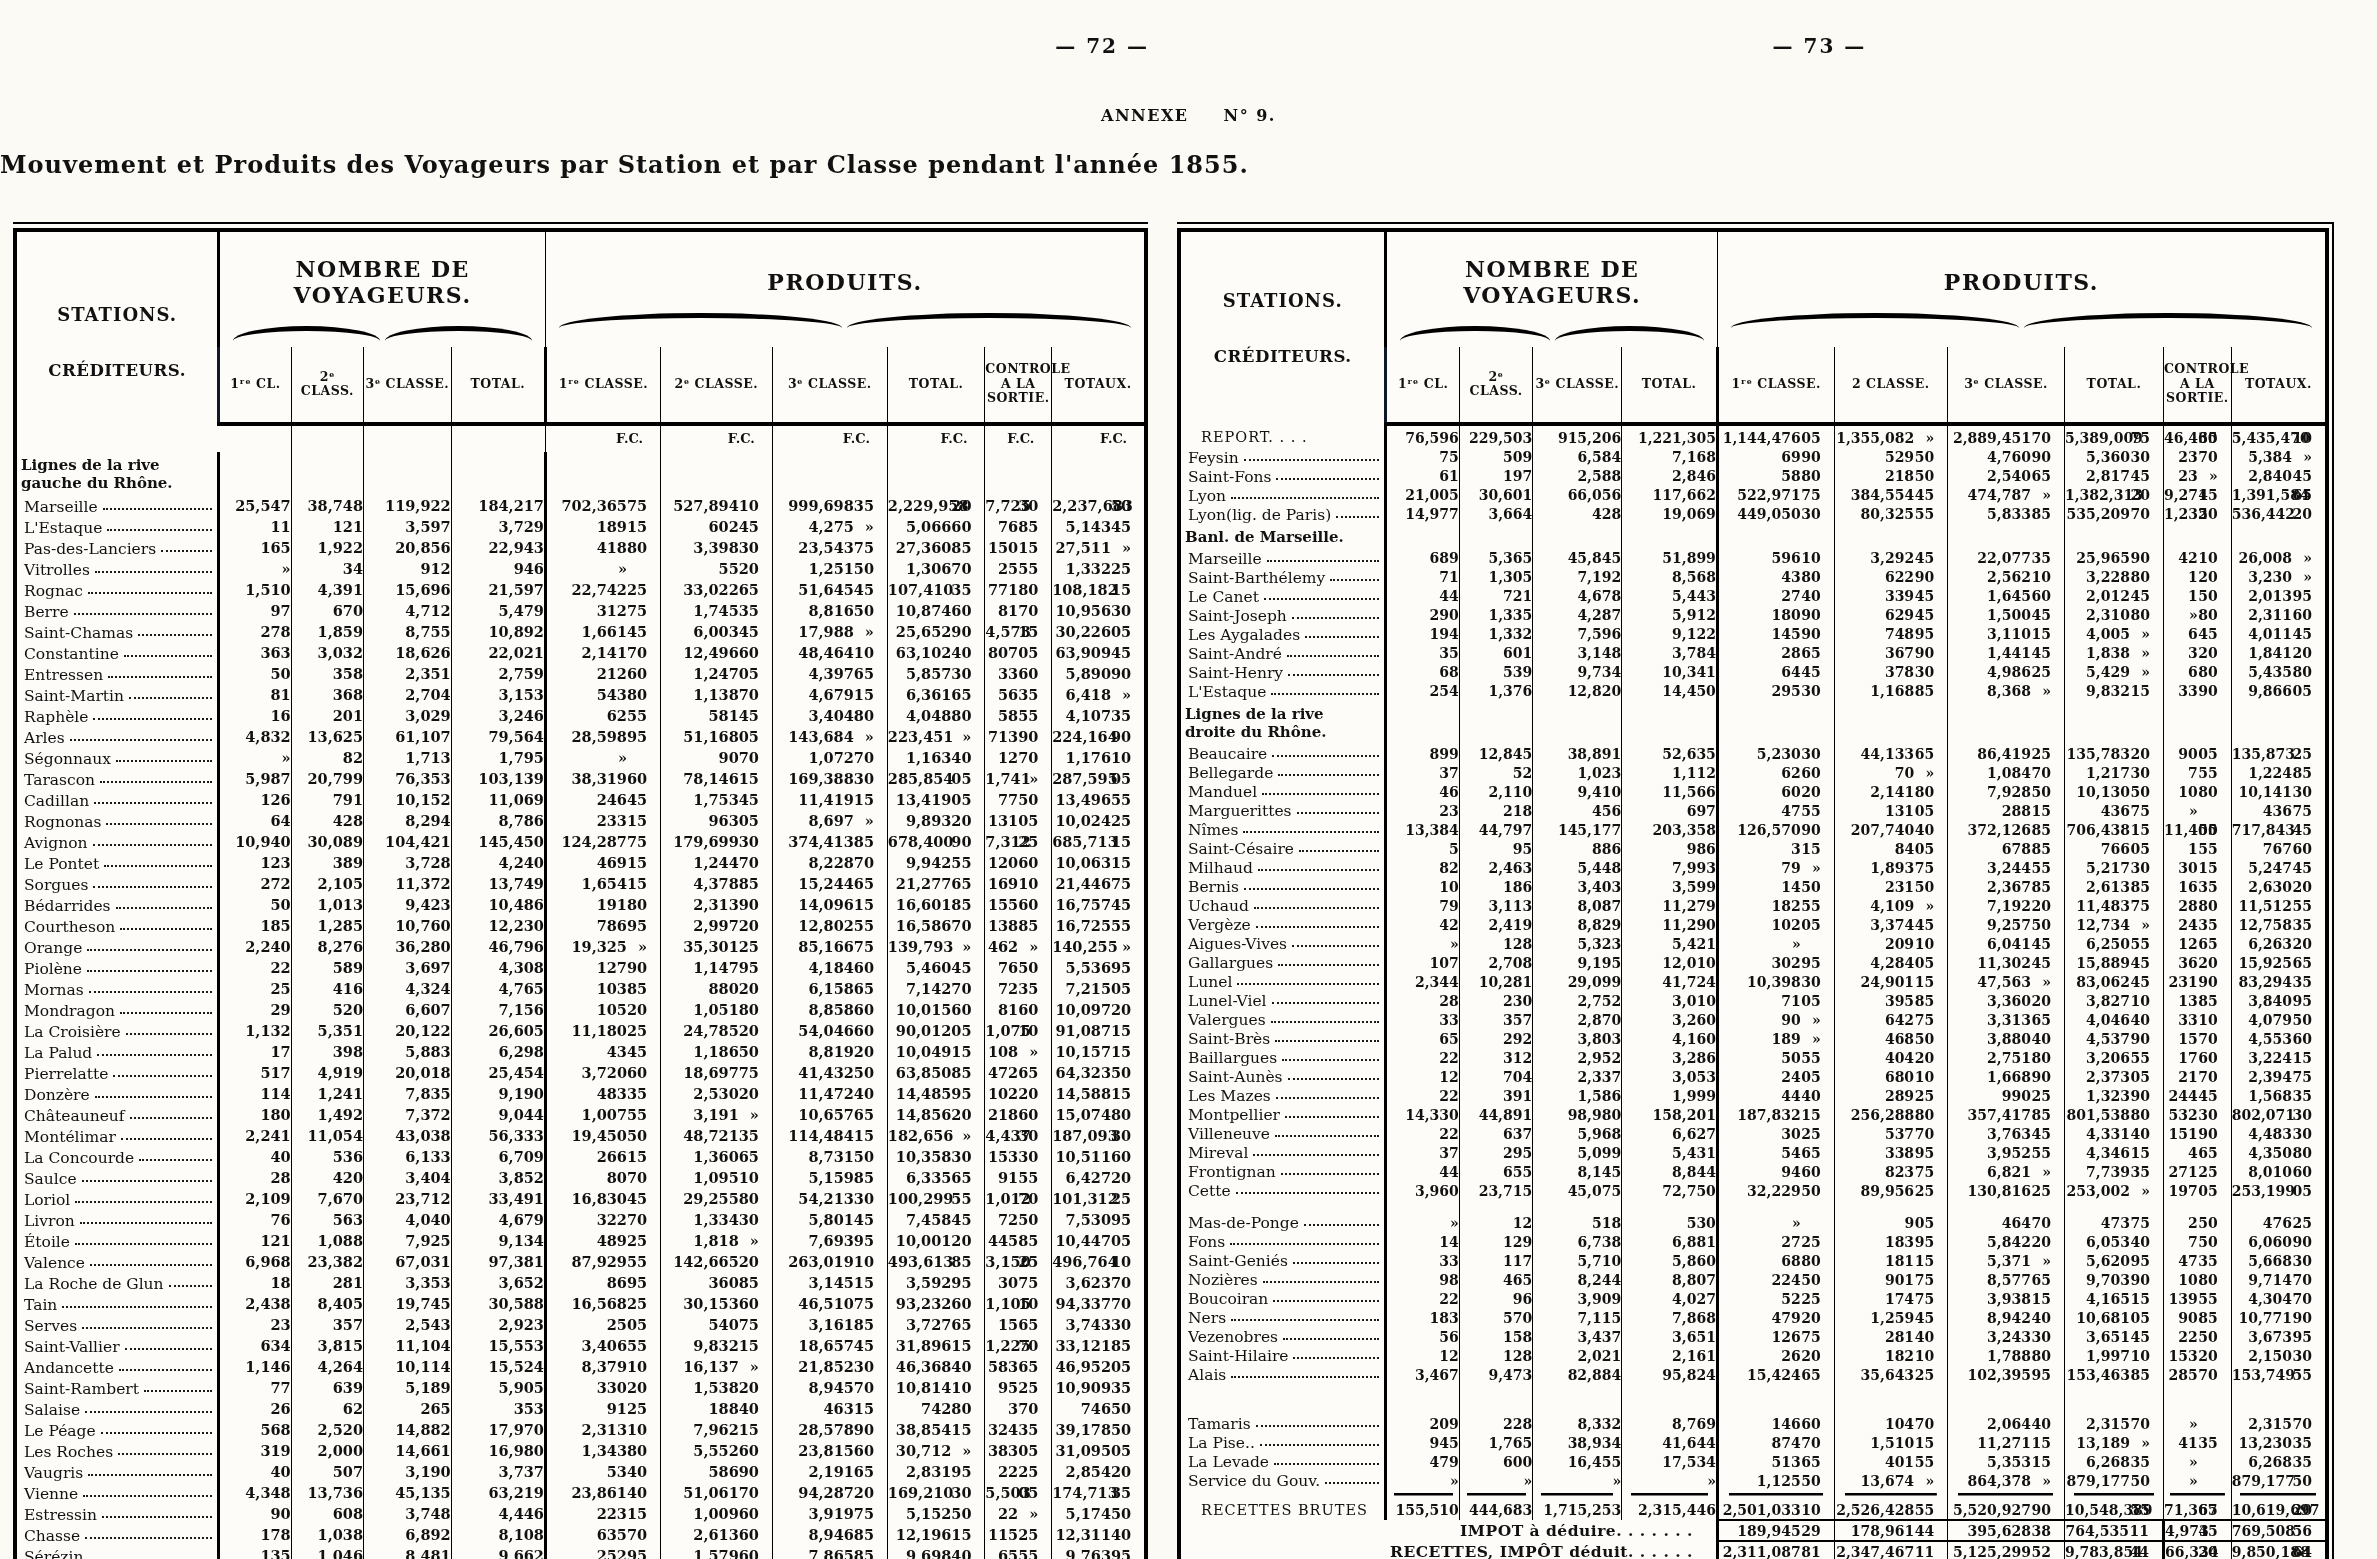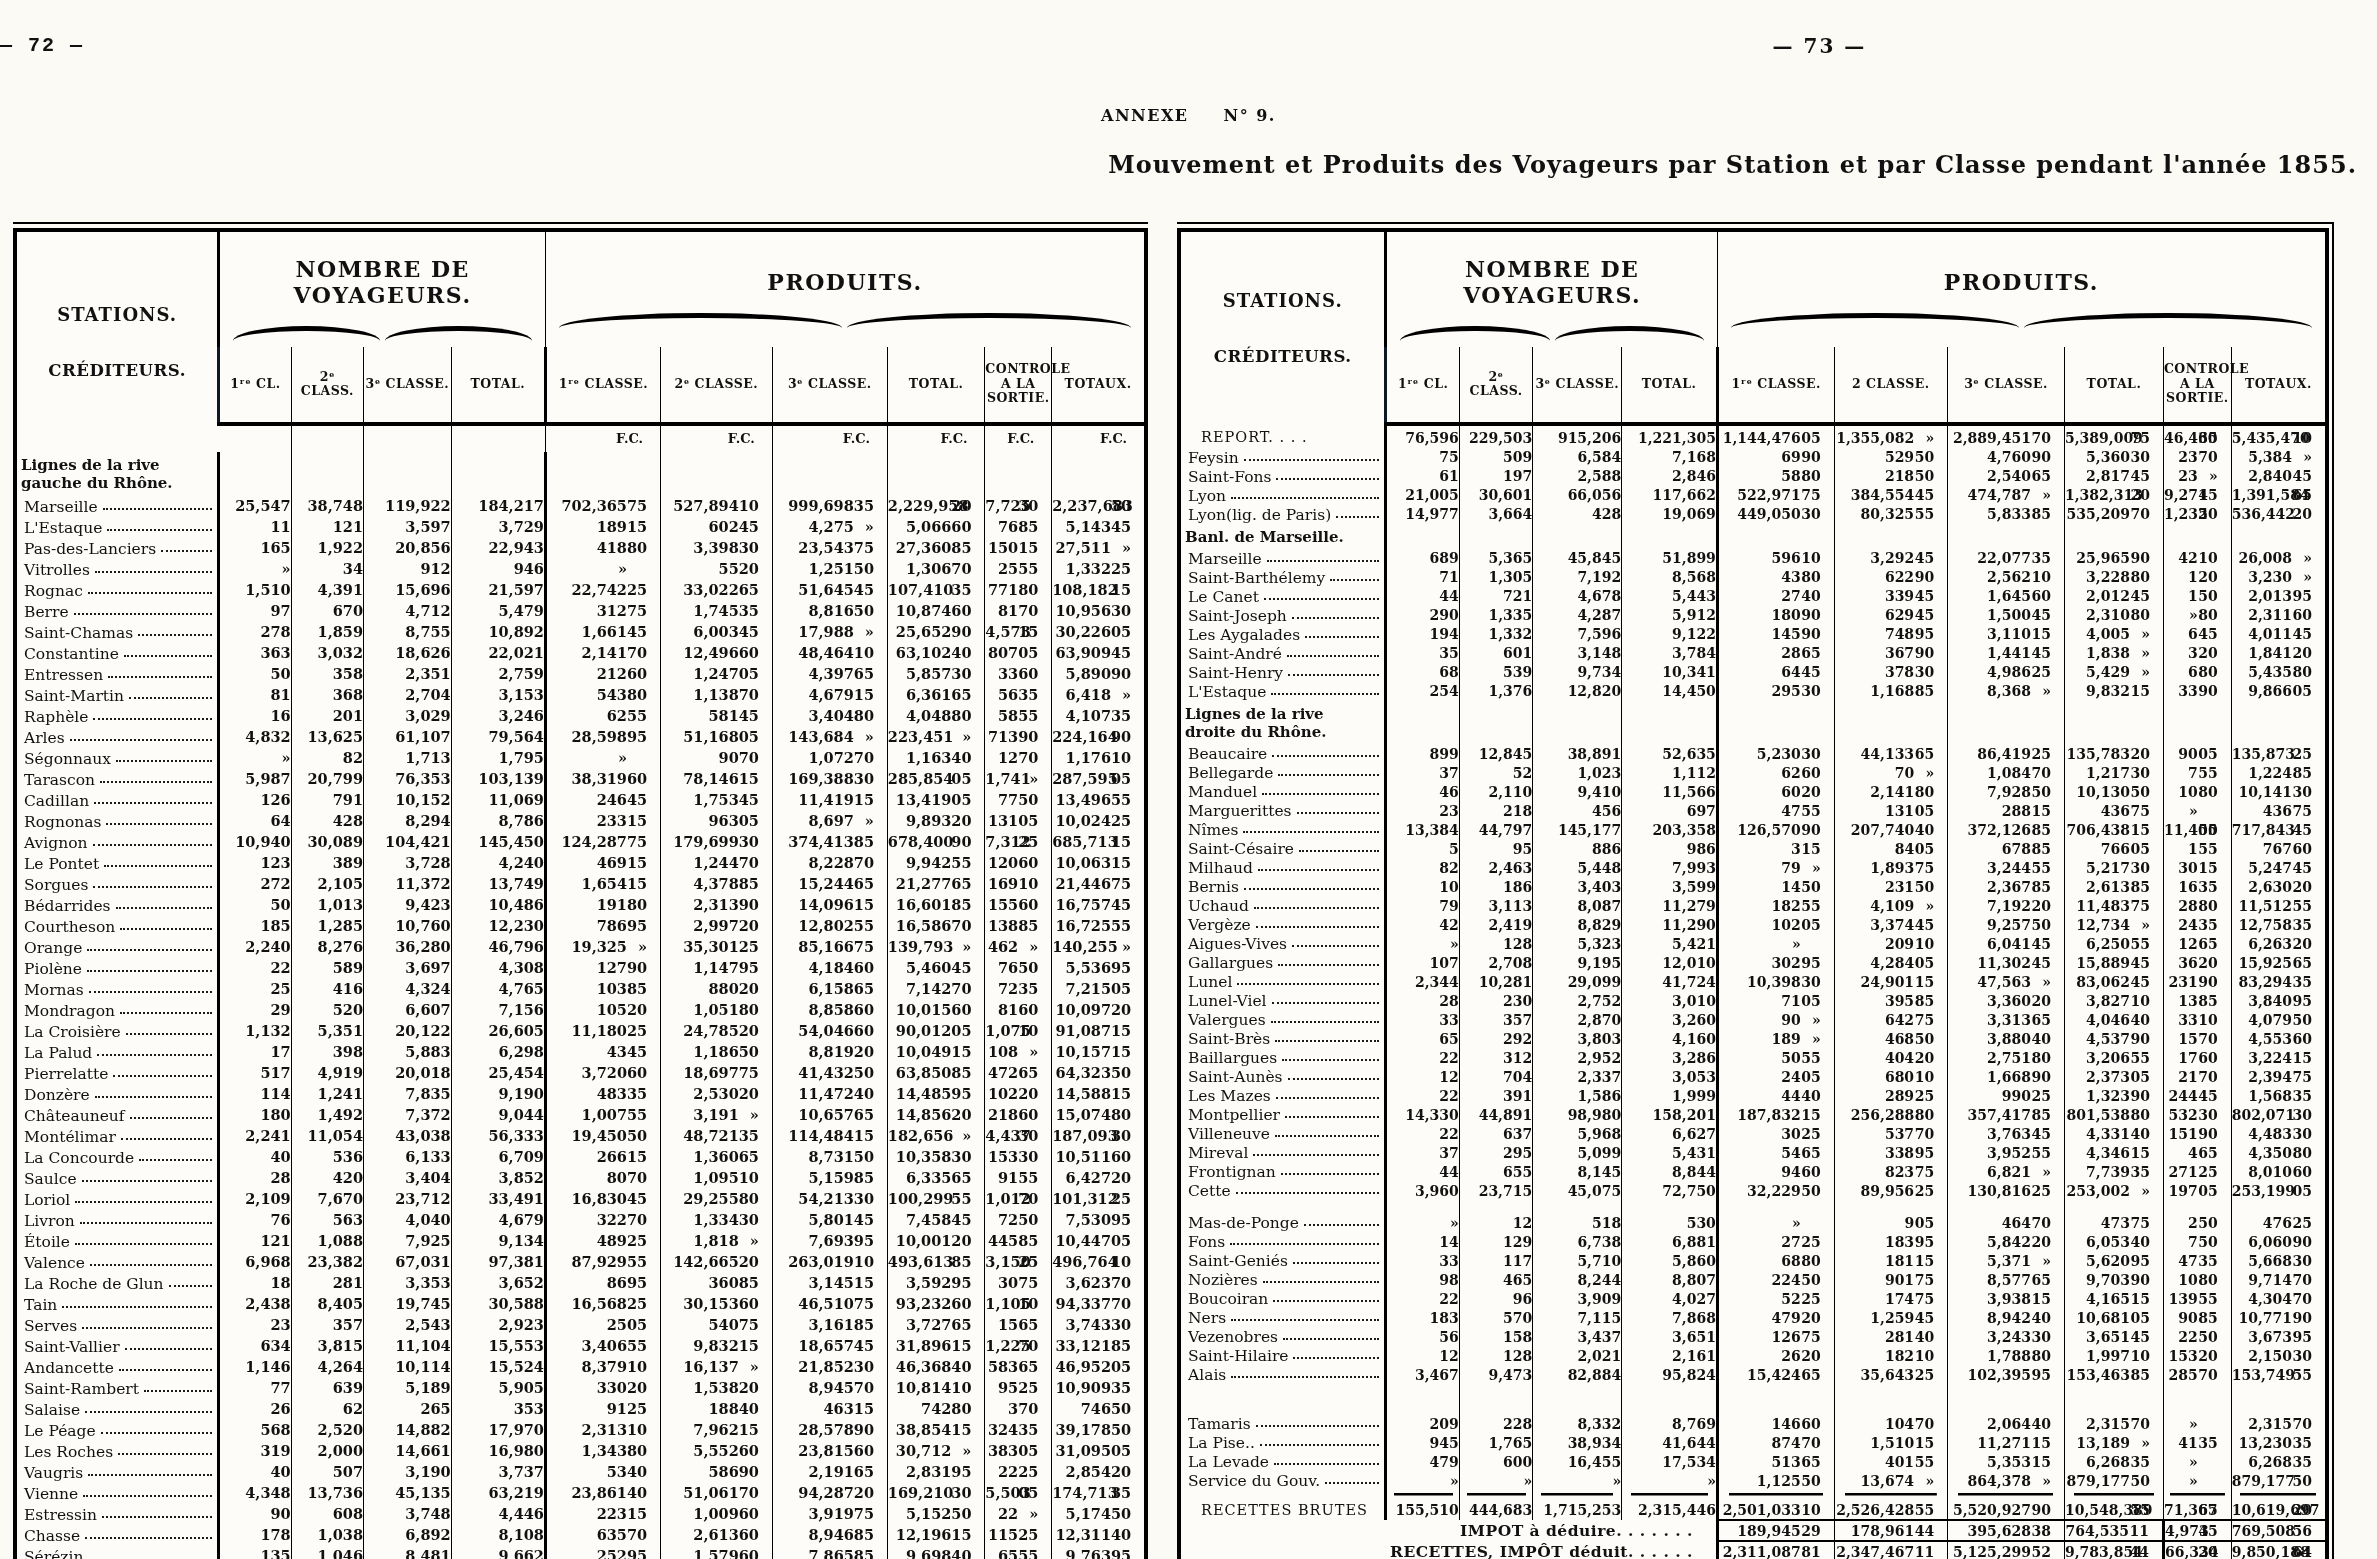--- a/index.html
+++ b/index.html
@@ -1,24 +1,24 @@
 <!DOCTYPE html>
 <html style="font-size:8px"><head>
 <meta charset="utf-8">
 <style>
   html,body{margin:0;padding:0;}
   body{width:2377px;height:1560px;background:#f6f4ee;font-family:"DejaVu Serif","Liberation Serif",serif;color:#111;}
   #sheet{position:relative;width:2377px;height:1560px;background:#fbfaf5;overflow:hidden;}
 
   .pagenum{position:absolute;top:34px;font-size:20px;font-weight:bold;letter-spacing:2px;}
-  #pn-left{left:0;width:1149px;text-align:left;font-family:Liberation Mono, monospace;}
+  #pn-left{left:0;width:1149px;text-align:right;}
   #pn-right{left:1245px;width:1149px;text-align:center;}
   #annexe{position:absolute;top:106px;left:0;width:2377px;text-align:center;font-size:16px;font-weight:bold;letter-spacing:1.5px;}
   #annexe .gap{display:inline-block;width:35px;}
-  #doc-title{position:absolute;top:150px;left:0;width:2357px;text-align:right;font-size:24px;font-weight:bold;letter-spacing:1px;}
+  #doc-title{position:absolute;top:150px;left:0;width:2357px;text-align:left;font-size:24px;font-weight:bold;letter-spacing:1px;}
 
   .pagewrap{position:absolute;top:222px;border-top:2px solid #000;padding-top:3.5px;}
   #wrap-left{left:13px;width:1135px;}
   #wrap-right{left:1177px;width:1152px;border-right:2px solid #000;padding-right:3px;}
   .pagewrap .inner{border-bottom:2px solid #000;padding-bottom:4px;}
 
   table.t{width:100%;border-collapse:collapse;table-layout:fixed;border:4.5px solid #000;background:#fdfcf8;}
   table.t th,table.t td{padding:0;margin:0;vertical-align:middle;}
 
   

